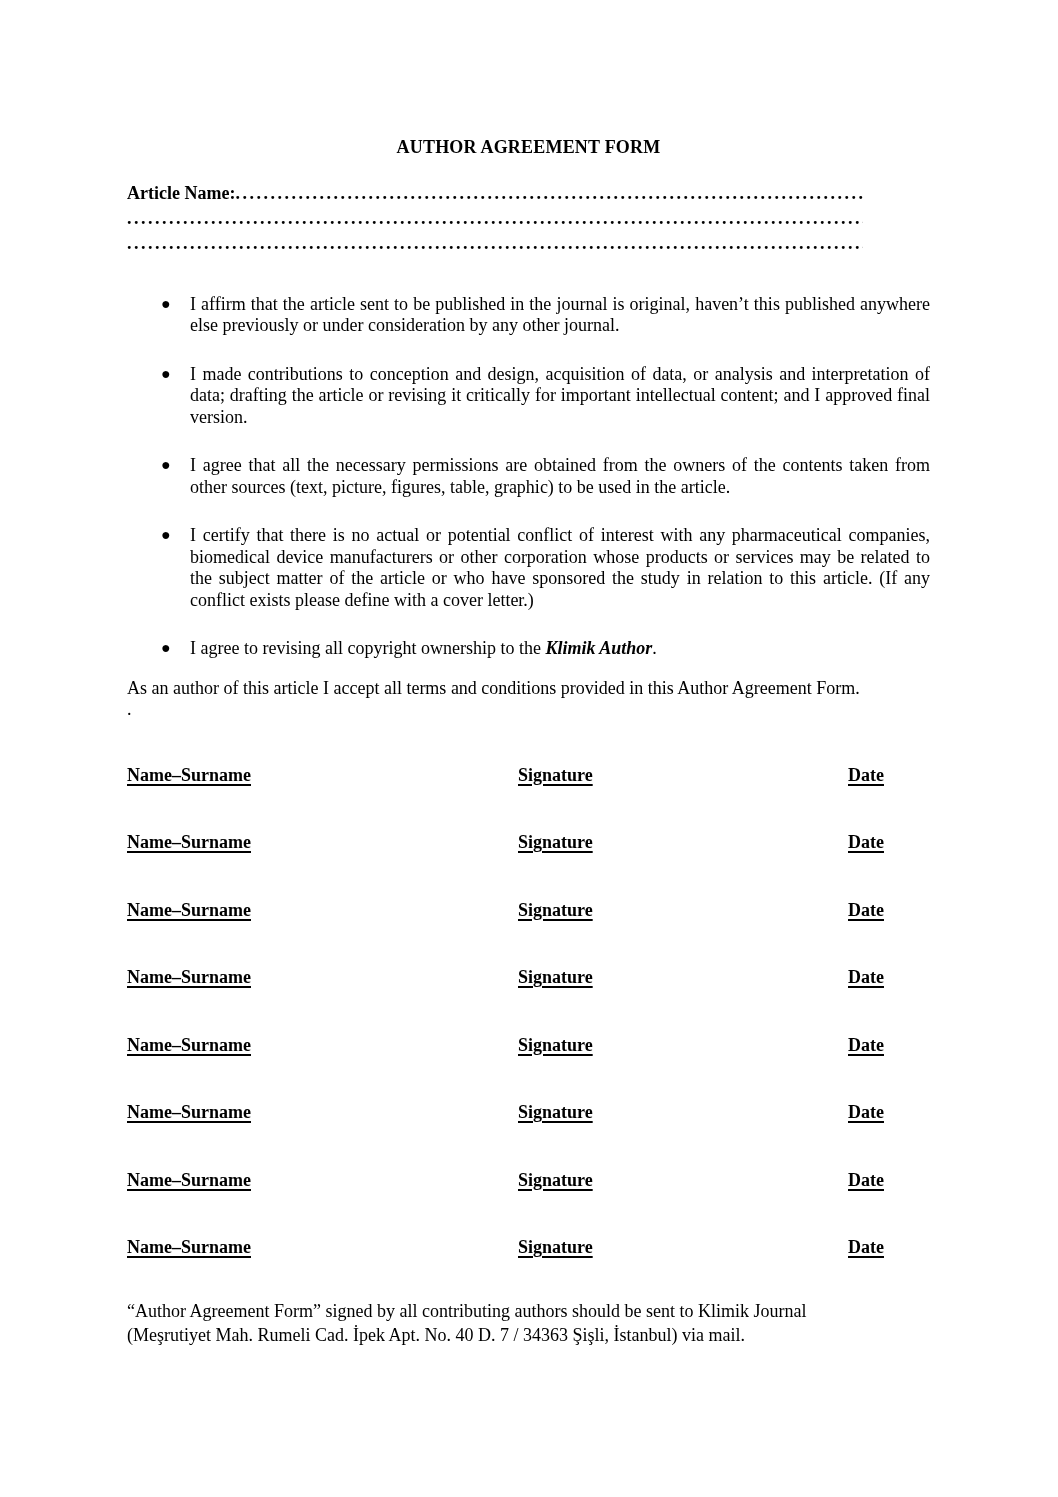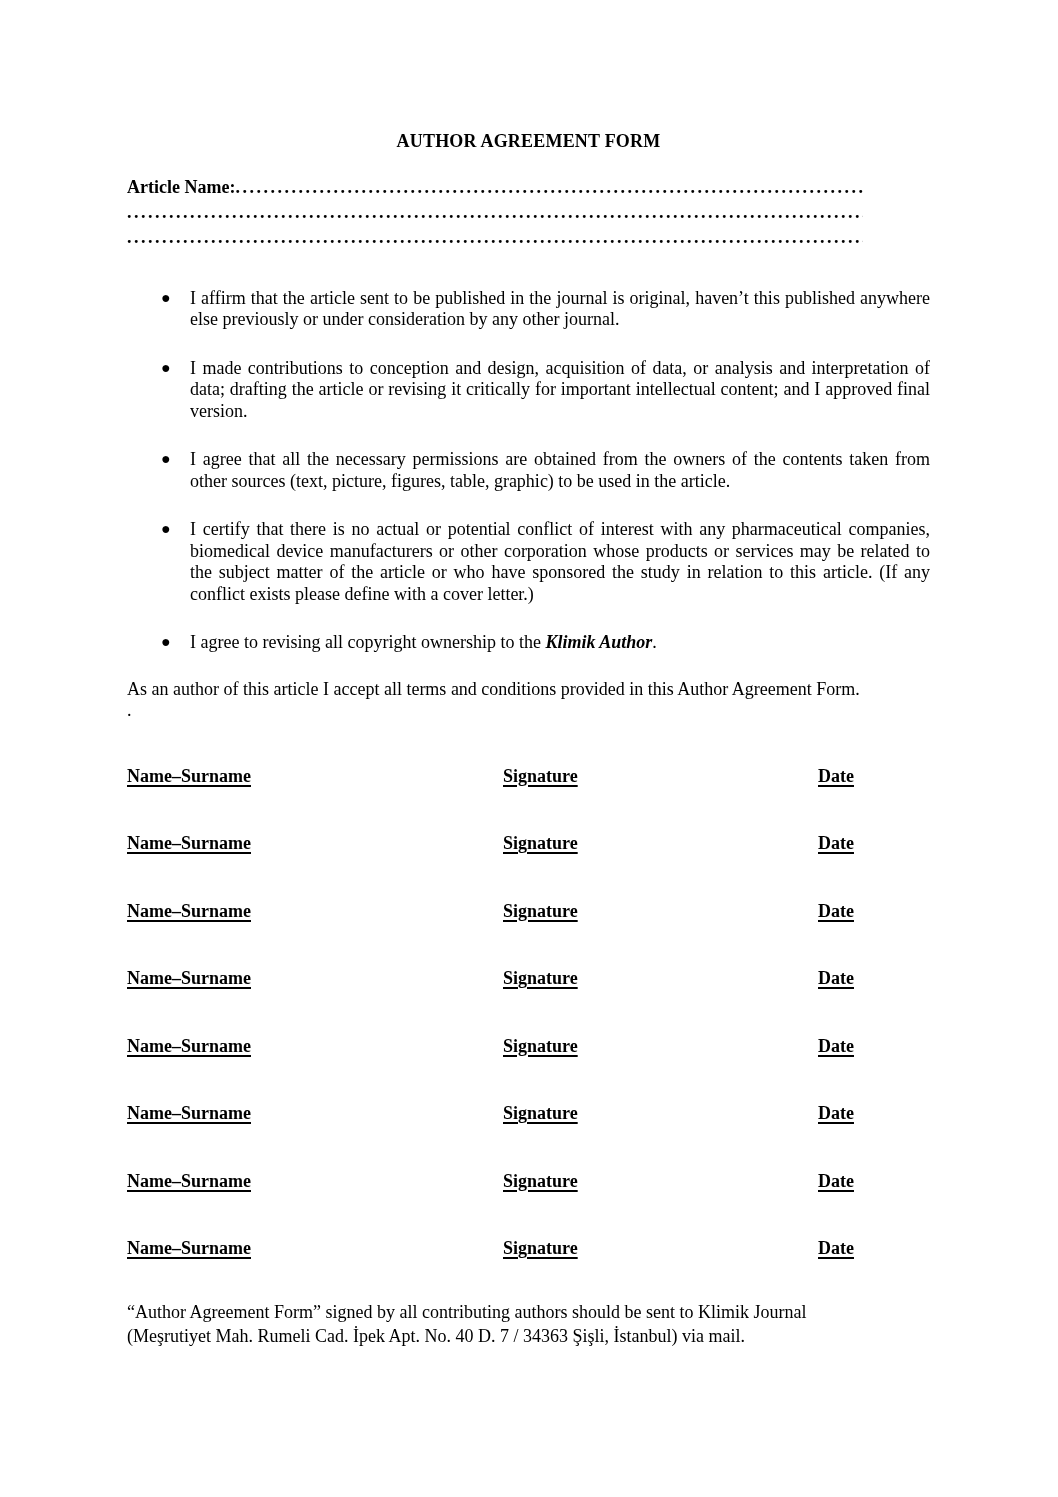--- a/index.html
+++ b/index.html
@@ -14,21 +14,21 @@
     background: #ffffff;
     color: #000000;
     font-family: "Liberation Serif", serif;
     font-size: 18px;
     line-height: 21.5px;
     overflow: hidden;
   }
   .content {
     position: absolute;
     left: 127px;
-    top: 131px;
+    top: 137px;
     width: 803px;
   }
   .doc-title {
     text-align: center;
     font-weight: bold;
     margin: 0 0 22px 0;
     letter-spacing: 0.2px;
   }
   .article-title-block {
     line-height: 25px;
@@ -62,30 +62,31 @@
     text-align: left;
     margin-bottom: 0;
   }
   ul.terms li .bullet-glyph {
     position: absolute;
     left: 34px;
     top: -1px;
     font-size: 16px;
   }
   .acceptance {
-    margin-top: 25px;
+    margin-top: 18px;
     white-space: pre;
   }
   .sig-block {
     margin-top: 44px;
   }
   .sig-row {
     display: flex;
     margin-bottom: 46px;
     height: 21.5px;
+    gap: 15px;
   }
   .sig-row:last-child {
     margin-bottom: 0;
   }
   .sig-col {
     font-weight: bold;
     text-decoration: underline;
     text-decoration-thickness: 2px;
     text-underline-offset: 3px;
   }

